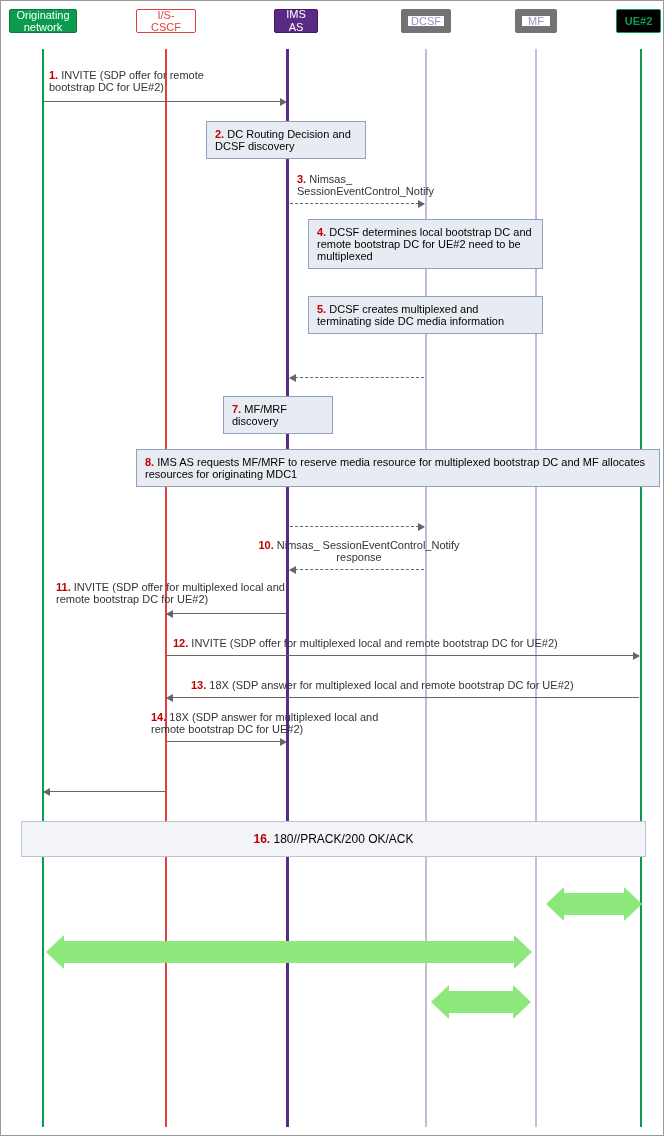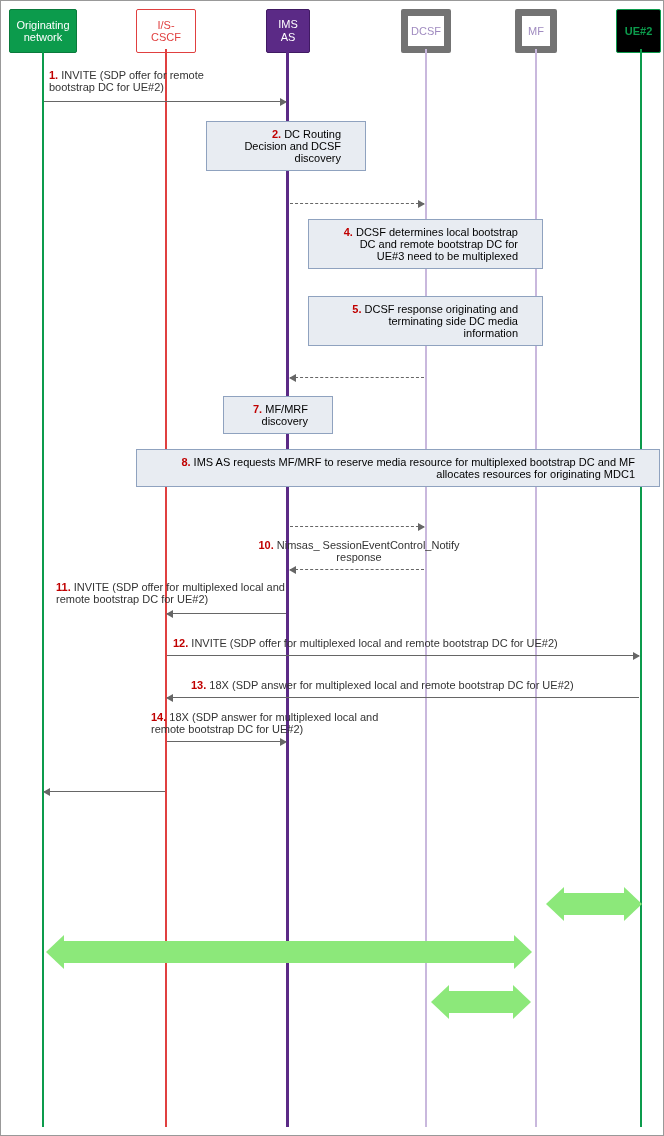--- a/index.html
+++ b/index.html
@@ -1,43 +1,43 @@
 <!DOCTYPE html>
 <html><head>
 <meta charset="utf-8">
 <style>
   * { box-sizing: border-box; margin: 0; padding: 0; }
   body { font-family: Arial, sans-serif; font-size: 11px; background: #fff; width: 664px; }
   .diagram { position: relative; width: 664px; height: 1136px; border: 1px solid #999; }
 
   .participant {
-    position: absolute; top: 8px; height: 44px;
+    position: absolute; top: 8px; height: 24px;
     display: flex; align-items: center; justify-content: center;
     text-align: center; color: #fff; font-size: 11px; padding: 2px 12px;
     border-radius: 2px;
   }
   .p-green { background: #0c9b4c; border: 1px solid #0a7a3c; }
   .p-red   { background: #fff; border: 1px solid #e04040; color: #e04040; }
-  .p-purple{ background: #5b2a86; border: 1px solid #401a63; }
+  .p-purple{ background: #5b2a86; border: 1px solid #401a63; margin-left: 8px; }
   .p-lpurp { background: #fff; border: 7px solid #737373; color: #a08bc0; }
   .p-green2{ background: #000000; border: 1px solid #0c9b4c; color: #0c9b4c; font-weight: bold; }
 
   .lifeline { position: absolute; top: 48px; width: 2px; bottom: 8px; }
   .ll-green { background: #0c9b4c; }
   .ll-red   { background: #e04040; }
   .ll-purple{ background: #5b2a86; width: 3px; }
   .ll-lpurp { background: #c9b8dd; }
   .ll-green2{ background: #0c9b4c; }
 
   .label { position: absolute; font-size: 11px; color: #333; }
   .label .num { color: #c00000; font-weight: bold; }
 
   .box {
     position: absolute; background: #e8ecf2; border: 1px solid #8fa2bf;
-    padding: 6px 24px; font-size: 11px; text-align: right;
+    padding: 6px 8px; font-size: 11px; text-align: left;
   }
   .box .num { color: #c00000; font-weight: bold; }
 
   .arrow { position: absolute; height: 0; border-top: 1px solid #666; }
   .arrow.dashed { border-top: 1px dashed #666; }
   .arrow::after {
     content: ""; position: absolute; right: -1px; top: -4px;
     border-top: 4px solid transparent; border-bottom: 4px solid transparent;
     border-left: 7px solid #666;
   }
@@ -84,28 +84,31 @@
 
   <div class="label" style="left:48px;top:68px;width:180px">
     <span class="num">1.</span><span> INVITE (SDP offer for remote bootstrap DC for UE#2)</span>
   </div>
   <div class="arrow" style="left:43px;top:100px;width:242px"></div>
 
   <div class="box" style="left:205px;top:120px;width:160px">
     <span class="num">2.</span><span> DC Routing Decision and DCSF discovery</span>
   </div>
 
+  <div class="label" style="left:296px;top:172px;width:160px">
+    <span class="num">3.</span><span> Nimsas_ SessionEventControl_Notify</span>
+  </div>
   <div class="arrow dashed" style="left:289px;top:202px;width:134px"></div>
 
   <div class="box" style="left:307px;top:218px;width:235px">
-    <span class="num">4.</span><span> DCSF determines local bootstrap DC and remote bootstrap DC for UE#3 need to be  multiplexed</span>
+    <span class="num">4.</span><span> DCSF determines local bootstrap DC and remote bootstrap DC for UE#2 need to be  multiplexed</span>
   </div>
 
   <div class="box" style="left:307px;top:295px;width:235px">
-    <span class="num">5.</span><span> DCSF response originating and terminating side DC media information</span>
+    <span class="num">5.</span><span> DCSF creates multiplexed and terminating side DC media information</span>
   </div>
 
   <div class="arrow dashed left" style="left:289px;top:376px;width:134px"></div>
 
   <div class="box" style="left:222px;top:395px;width:110px">
     <span class="num">7.</span><span> MF/MRF discovery</span>
   </div>
 
   <div class="box" style="left:135px;top:448px;width:524px">
     <span class="num">8.</span><span> IMS AS requests MF/MRF to reserve media resource for multiplexed bootstrap DC and MF allocates resources for originating MDC1</span>
@@ -133,18 +136,21 @@
   </div>
   <div class="arrow left" style="left:166px;top:696px;width:472px"></div>
 
   <div class="label" style="left:150px;top:710px;width:260px">
     <span class="num">14.</span><span> 18X (SDP answer for multiplexed local and remote bootstrap DC for UE#2)</span>
   </div>
   <div class="arrow" style="left:166px;top:740px;width:119px"></div>
 
   <div class="arrow left" style="left:43px;top:790px;width:121px"></div>
 
+  <div class="big-box" style="left:20px;top:820px;width:625px;height:36px">
+    <span><span class="num">16.</span><span> 180//PRACK/200 OK/ACK</span></span>
+  </div>
 
   <div class="flow-bar" style="left:563px;top:892px;width:60px;"></div>
   <div class="flow-bar" style="left:63px;top:940px;width:450px;"></div>
   <div class="flow-bar" style="left:448px;top:990px;width:64px;"></div>
 
 </div>
 
 </body></html>

